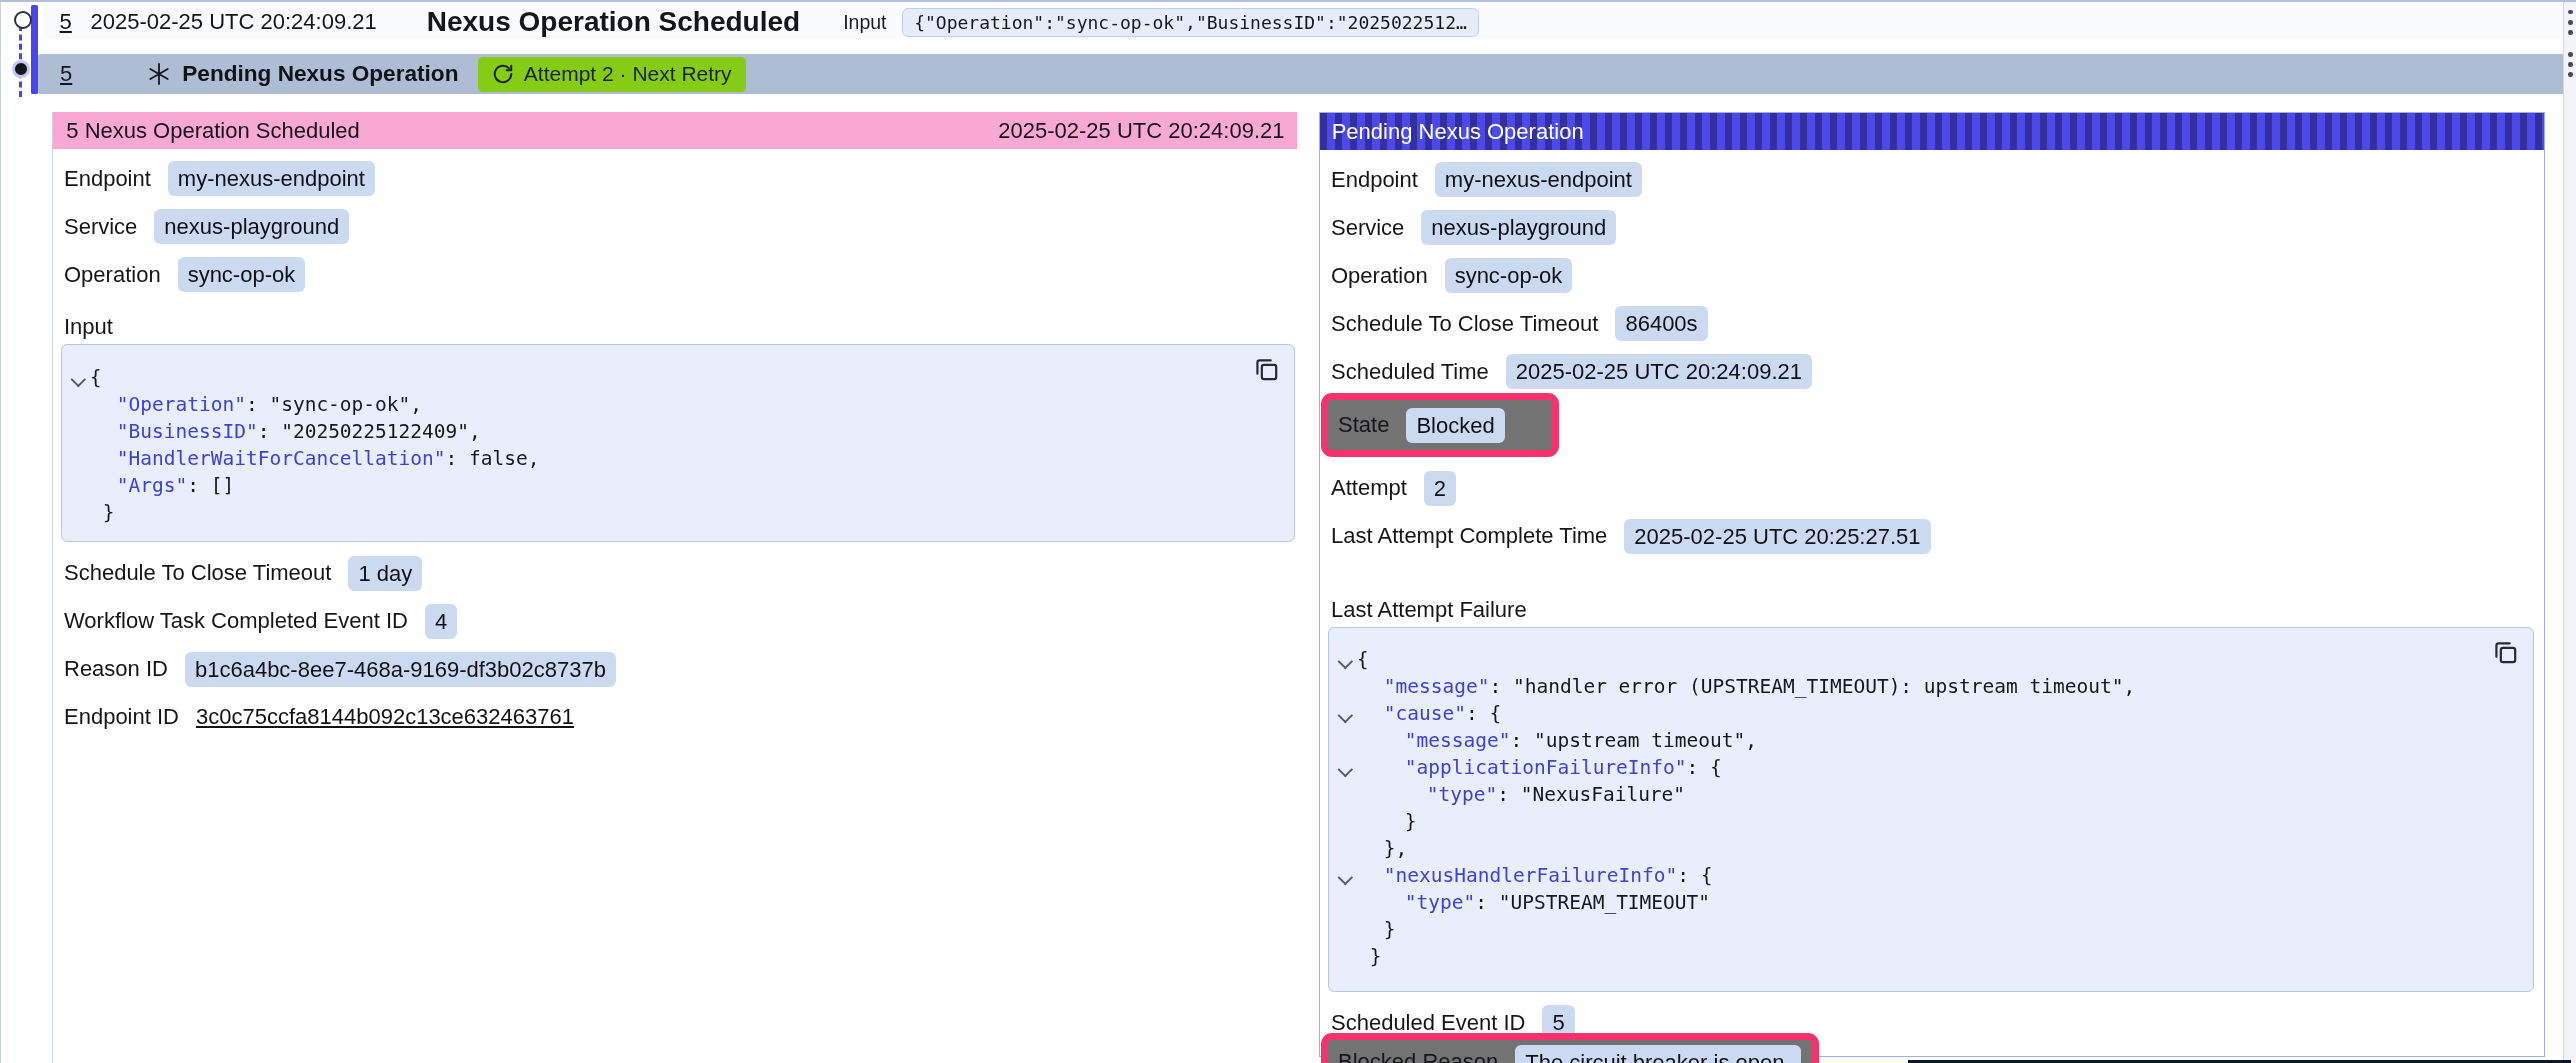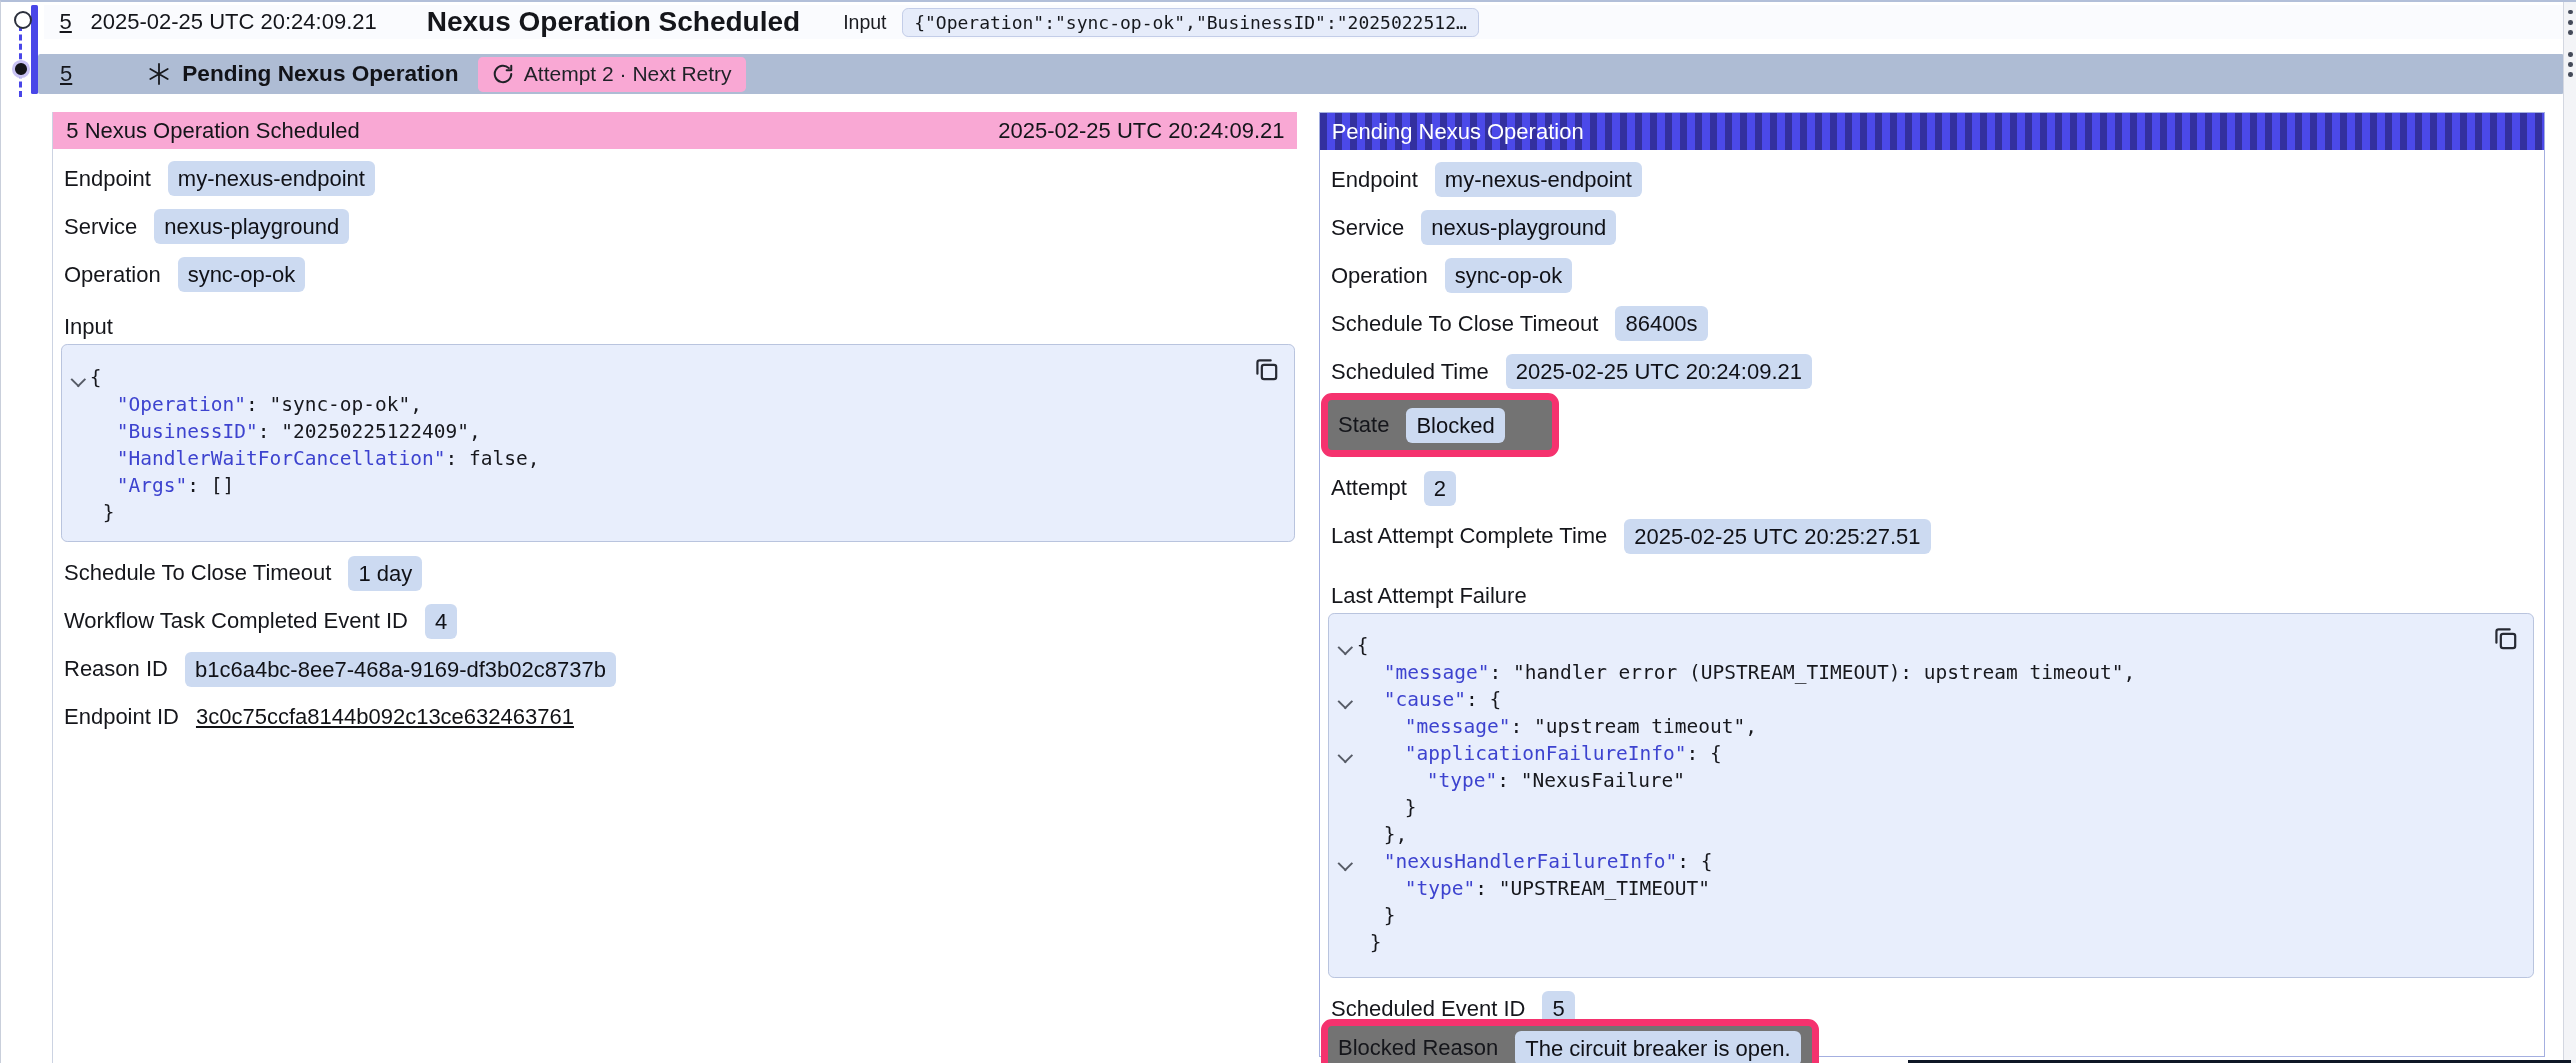--- a/index.html
+++ b/index.html
@@ -23,21 +23,21 @@
   .evt-id{color:#15161b;text-decoration:underline;cursor:pointer;}
   .row1 .evt-id{margin-left:15.6px;}
   .row1 .evt-time{margin-left:18.7px;}
   .row1 .evt-name{margin-left:50px;font-weight:bold;font-size:28px;}
   .row1 .input-mini{margin-left:43px;font-size:19.5px;color:#1a1b20;}
   .input-chip{margin-left:15.6px;background:#e6ecfa;border:1.6px solid #c3cde8;border-radius:6.2px;
         padding:3.1px 11px;font:18px "DejaVu Sans Mono",monospace;color:#16181d;white-space:nowrap;}
   .row2 .evt-id{margin-left:22px;}
   .ast-icon{margin-left:75px;width:24px;height:24px;display:inline-block;}
   .row2 .evt-name{margin-left:11px;font-weight:bold;font-size:22.6px;color:#121318;}
-  .retry-badge{margin-left:20px;background:#f9a8d4;border-radius:4.7px;padding:5.5px 14px;
+  .retry-badge{margin-left:20px;background:#84cc16;border-radius:4.7px;padding:5.5px 14px;
         display:inline-flex;align-items:center;gap:9.4px;color:#1f2127;font-size:21px;}
   .retry-badge svg{width:22px;height:22px;}
 
   
   .left-panel{position:absolute;left:51px;top:110px;width:1244px;height:954px;
         border-left:0.8px solid #ccd3e2;background:#fff;}
   .left-panel>header{height:37px;background:#f9a8d4;display:flex;align-items:center;
         justify-content:space-between;padding:0 12.5px 0 13.3px;font-size:22px;font-weight:500;color:#14151a;}
   .right-panel{position:absolute;left:1318px;top:110px;width:1224px;height:943px;
         border:1.6px solid #a4afe0;background:#fff;}
@@ -49,21 +49,21 @@
   #lp-top .field-row:first-child,#rp-top .field-row:first-child{margin-top:12.5px;}
   .chip{background:#ccdaf1;border-radius:6.2px;padding:4.7px 10px;color:#101117;line-height:1.15;white-space:nowrap;}
   .field-link{color:#111216;text-decoration:underline;cursor:pointer;}
   .field-row.has-annotation{height:auto;margin-top:4.7px;margin-bottom:4.7px;}
   #rp-bottom .field-row.has-annotation{margin-top:-6.2px;}
   .annotation{display:flex;align-items:center;gap:17px;border:7px solid #f5326e;border-radius:11px;
         background:#737373;margin-left:-10px;padding:7.8px 47px 7.8px 10px;}
   .annotation.snug{padding:4.7px 11px 4.7px 10px;}
 
   .section-label{margin:22px 0 0 11px;font-size:22px;}
-  #rp-sec{margin-top:30px;}
+  #rp-sec{margin-top:44px;}
 
   .code-box{position:relative;margin:4.7px 0 0 7.8px;background:#e8eefc;border:1.6px solid #b9c4de;border-radius:6.2px;}
   #lp-json{width:1232px;height:196px;}
   #rp-json{width:1204px;height:363px;margin-top:3.1px;}
   .code-lines{padding-top:18.7px;}
   .code-line{position:relative;height:27px;line-height:27px;
         font-family:"DejaVu Sans Mono",monospace;font-size:19.5px;color:#17181d;white-space:pre;}
   .chev{position:absolute;left:11.7px;top:10px;width:8.6px;height:8.6px;
         border-right:2.3px solid #565b66;border-bottom:2.3px solid #565b66;transform:rotate(45deg);cursor:pointer;}
   .key{color:#3d43cf;}

